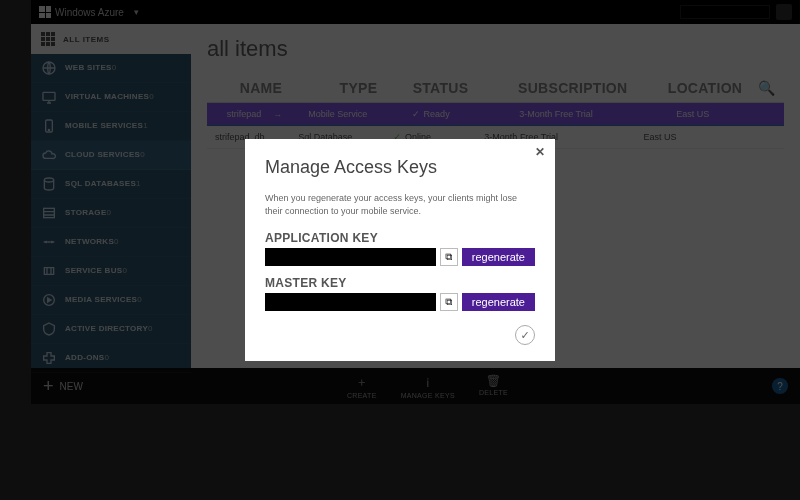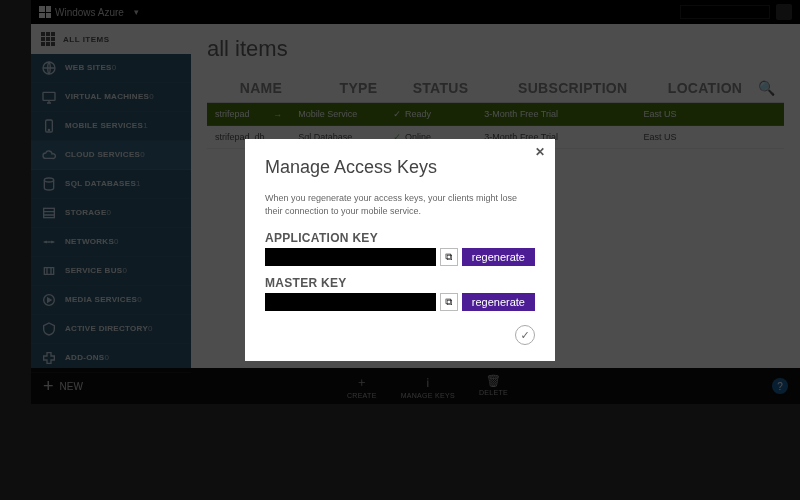--- a/index.html
+++ b/index.html
@@ -26,21 +26,21 @@
 .sidebar .nav-icon svg { width: 16px; height: 16px; }
 .sidebar .nav-text { display: flex; flex-direction: row; line-height: 1.2; }
 .sidebar .nav-label { font-size: 8px; font-weight: 600; letter-spacing: .3px; }
 .sidebar .nav-count { font-size: 8px; opacity: .7; }
 
 .content { flex: 1; background: #fff; padding: 12px 16px; position: relative; }
 .content h1 { font-weight: 300; font-size: 22px; color: #666; margin-bottom: 12px; }
 .tbl { width: 100%; border-collapse: collapse; font-size: 9px; }
 .tbl th { text-align: right; padding: 6px 8px; color: #888; font-weight: 600; font-size: 14px; border-bottom: 1px solid #ddd; letter-spacing: .3px; }
 .tbl td { padding: 6px 8px; border-bottom: 1px solid #eee; color: #555; }
-.tbl tr.selected { background: #4d7c0f; color: #fff; }
+.tbl tr.selected { background: #8b5cf6; color: #fff; text-align: center; }
 .tbl tr.selected td { color: #fff; border-bottom: 1px solid #2d8bb8; }
 .status-ok { color: #5bb85b; margin-right: 4px; }
 .tbl tr.selected .status-ok { color: #fff; }
 .row-arrow { float: right; opacity: .8; }
 .search-col { width: 20px; text-align: center; }
 
 .bottombar { height: 36px; background: #111; display: flex; align-items: center; color: #aaa; font-size: 8px; padding: 0 12px; }
 .bottombar .new-btn { display: flex; align-items: center; gap: 6px; font-size: 10px; color: #ccc; cursor: pointer; }
 .bottombar .new-plus { font-size: 18px; font-weight: 300; }
 .bottombar .center-actions { flex: 1; display: flex; justify-content: center; gap: 24px; }

